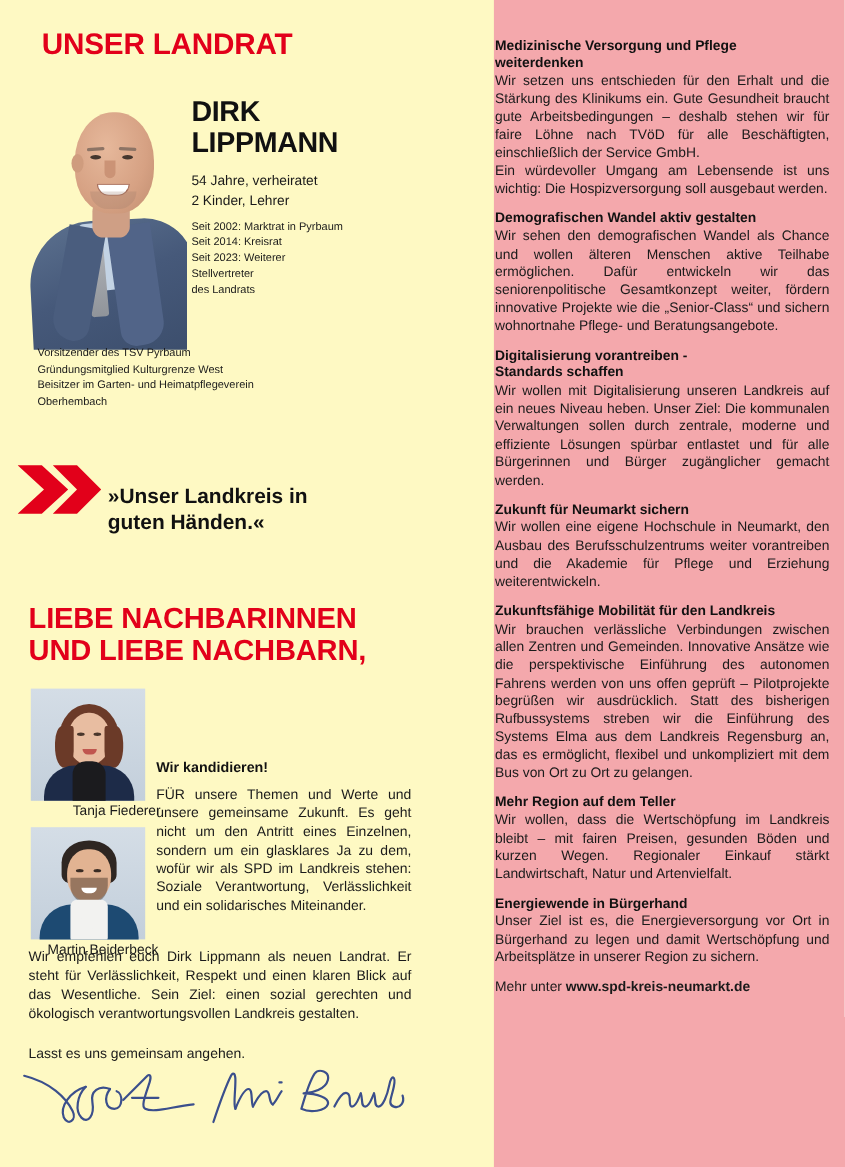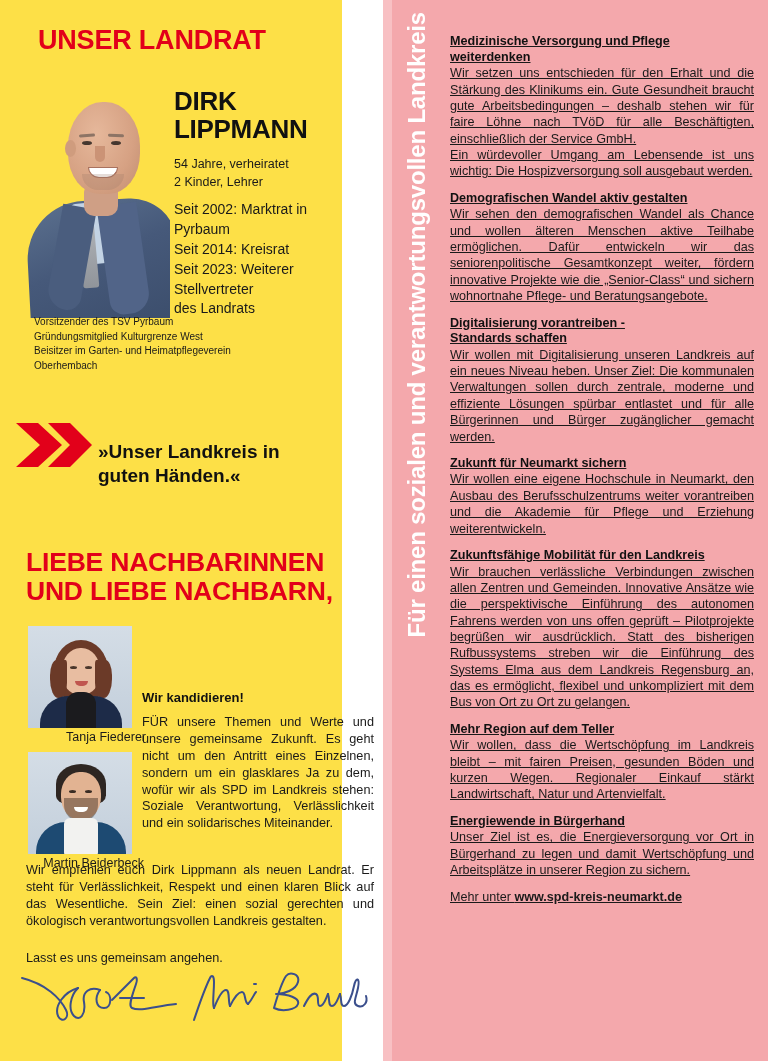--- a/index.html
+++ b/index.html
@@ -37,23 +37,23 @@
     width: 9px;
     height: 1061px;
     background: #f8c0c3;
   }
 
   
   .left-col {
     position: absolute;
     left: 0;
     top: 0;
-    width: 342px;
+    width: 449px;
     height: 1061px;
-    background: #fde047;
+    background: #fef9c3;
   }
 
   .headline-red {
     position: absolute;
     color: #e2001a;
     font-weight: bold;
     letter-spacing: -0.2px;
     line-height: 1.08;
   }
   #unser-landrat {
@@ -217,21 +217,21 @@
     left: 174px;
     top: 156px;
     font-size: 12.5px;
     line-height: 1.42;
     color: #1a1a1a;
   }
   .bio-roles {
     position: absolute;
     left: 174px;
     top: 200px;
-    font-size: 14px;
+    font-size: 10px;
     line-height: 1.42;
     color: #1a1a1a;
     white-space: pre-line;
   }
   .memberships {
     position: absolute;
     left: 34px;
     top: 315px;
     width: 340px;
     font-size: 10px;
@@ -389,21 +389,20 @@
     font-size: 12.5px;
     color: #1a1a1a;
   }
 
   
   .right-col {
     position: absolute;
     left: 450px;
     top: 34px;
     width: 304px;
-    text-decoration: underline;
   }
   .topic {
     margin-bottom: 11px;
   }
   .topic h3 {
     margin: 0 0 0px 0;
     font-size: 12.6px;
     font-weight: bold;
     line-height: 1.24;
     color: #111;

